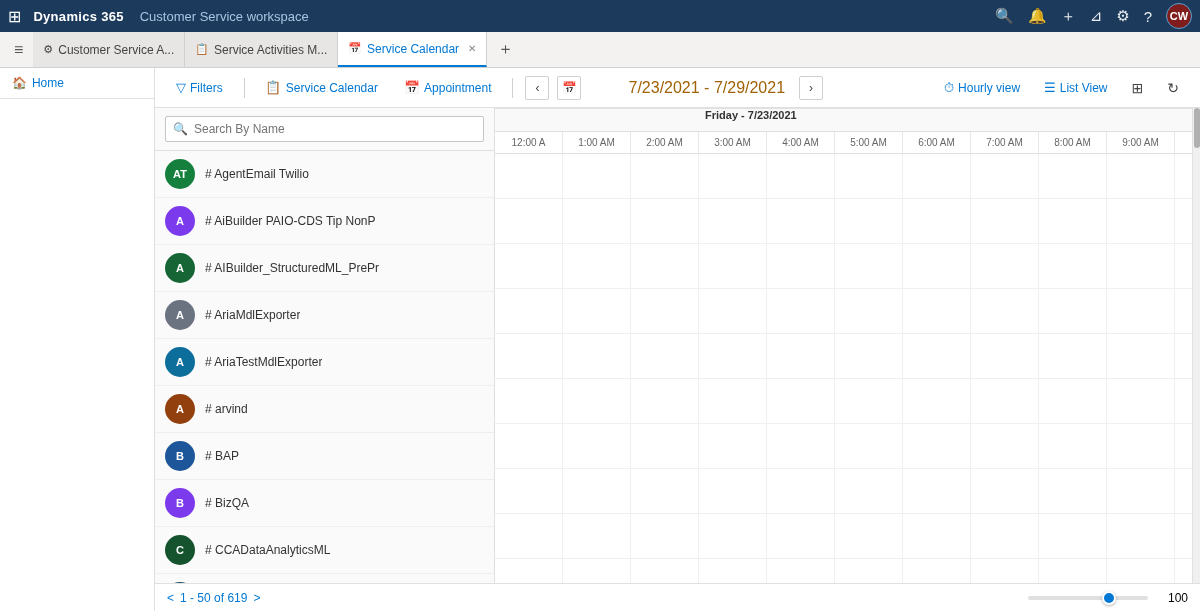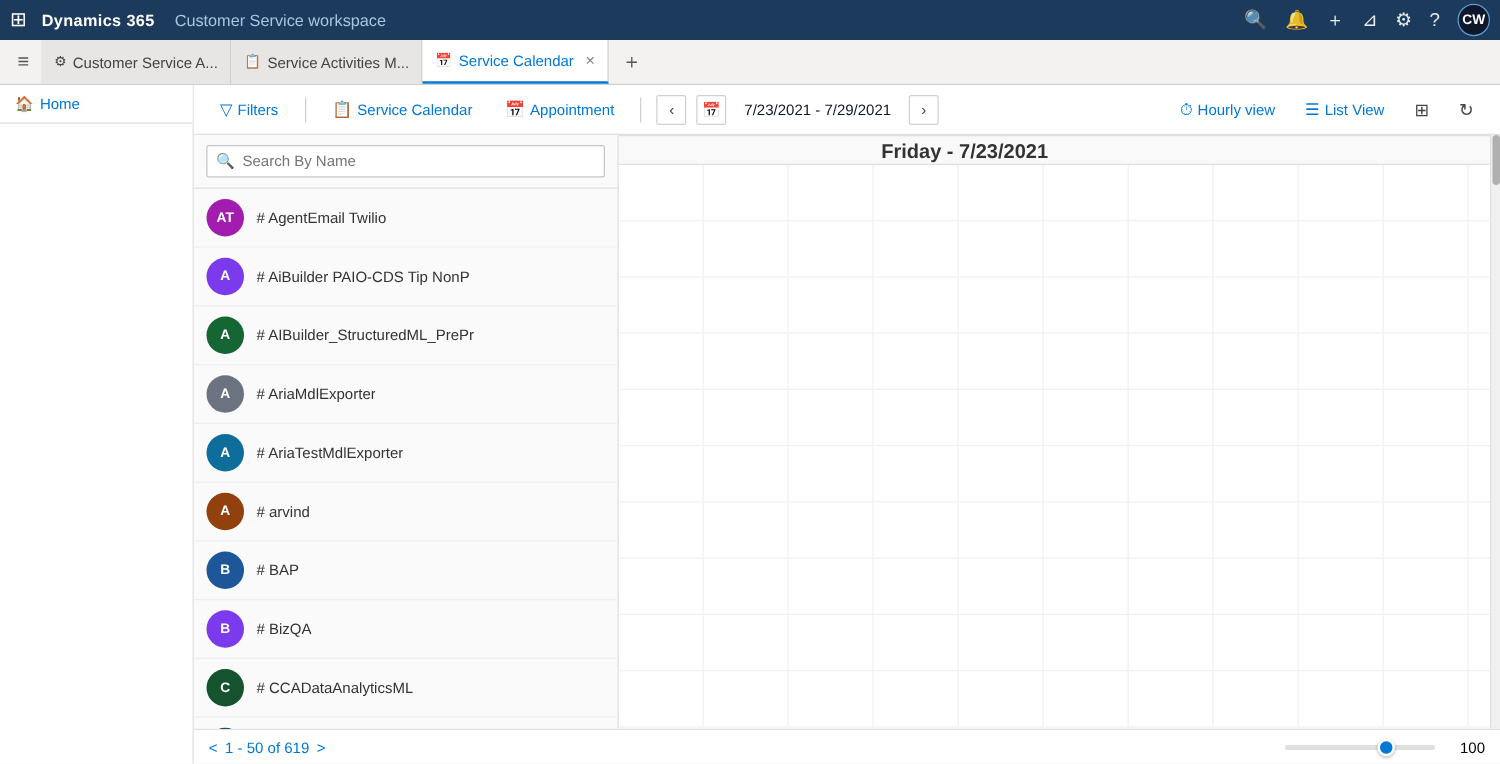--- a/index.html
+++ b/index.html
@@ -35,21 +35,21 @@
       display: flex;
       align-items: center;
       gap: 14px;
       color: white;
       font-size: 15px;
     }
     .top-nav-icons span { cursor: pointer; opacity: 0.9; }
     .avatar-circle {
       width: 26px; height: 26px;
       border-radius: 50%;
-      background: #0f172a;
+      background: #7f1d1d;
       color: white;
       font-size: 11px;
       font-weight: 600;
       display: flex; align-items: center; justify-content: center;
       border: 1px solid #5a9fd4;
       cursor: pointer;
     }
 
     
     .tab-bar {
@@ -113,21 +113,21 @@
     .toolbar-nav-btn {
       display: flex; align-items: center; justify-content: center;
       width: 24px; height: 24px;
       border: 1px solid #d0d0d0;
       border-radius: 2px;
       cursor: pointer;
       background: white;
       font-size: 12px; color: #444;
     }
     .toolbar-date-range {
-      font-size: 12px; color: #0f172a; padding: 0 6px;
+      font-size: 16px; color: #a16207; padding: 0 6px; margin-left: 33px;
     }
     .toolbar-spacer { flex: 1; }
     .toolbar-view-btns {
       display: flex; align-items: center; gap: 6px;
     }
 
     
     .main-content {
       display: flex;
       height: calc(611px - 32px - 36px - 40px - 28px);
@@ -197,23 +197,23 @@
       flex: 1;
       overflow: hidden;
       display: flex;
       flex-direction: column;
     }
     .calendar-header-row {
       height: 24px;
       background: #f9f9f9;
       border-bottom: 1px solid #e0e0e0;
       display: flex;
-      align-items: flex-end;
+      align-items: flex-start;
       padding-left: 10px;
-      font-size: 16px;
+      font-size: 11px;
       font-weight: 600;
       color: #333;
       border-top: 1px solid #e0e0e0;
     }
     .time-slot-header {
       display: flex;
       border-bottom: 1px solid #e0e0e0;
       background: #fff;
       height: 22px;
       overflow: hidden;
@@ -400,21 +400,21 @@
       <div class="sidebar">
         <div class="sidebar-search">
           <div class="search-wrapper">
             <span class="search-icon">🔍</span>
             <input type="text" placeholder="Search By Name" style="">
           </div>
         </div>
         <div class="sidebar-list" id="resource-list">
 
         <div class="sidebar-item">
-      <div class="item-avatar" style="background:#a21caf">AT</div>
+      <div class="item-avatar" style="background:#15803d">AT</div>
       <span class="item-name"># AgentEmail Twilio</span>
     </div>
             <div class="sidebar-item">
       <div class="item-avatar" style="background:#7c3aed">A</div>
       <span class="item-name"># AiBuilder PAIO-CDS Tip NonP</span>
     </div>
             <div class="sidebar-item">
       <div class="item-avatar" style="background:#166534">A</div>
       <span class="item-name"># AIBuilder_StructuredML_PrePr</span>
     </div>
@@ -446,20 +446,34 @@
       <div class="item-avatar" style="background:#1e4d6b">CB</div>
 
     </div>
           </div>
       </div>
 
       <div class="calendar-area">
         <div class="calendar-header-row">
           <span style="padding-left:200px;">Friday - 7/23/2021</span>
         </div>
+        <div class="time-slot-header" id="time-slot-header">
+
+        <div class="time-slot">12:00 A</div>
+            <div class="time-slot">1:00 AM</div>
+            <div class="time-slot">2:00 AM</div>
+            <div class="time-slot">3:00 AM</div>
+            <div class="time-slot">4:00 AM</div>
+            <div class="time-slot">5:00 AM</div>
+            <div class="time-slot">6:00 AM</div>
+            <div class="time-slot">7:00 AM</div>
+            <div class="time-slot">8:00 AM</div>
+            <div class="time-slot">9:00 AM</div>
+            <div class="time-slot">10:00 A</div>
+          </div>
         <div class="cal-grid-wrapper" id="cal-grid">
 
         <div class="cal-row">
               <div class="cal-cell"></div>
               <div class="cal-cell"></div>
               <div class="cal-cell"></div>
               <div class="cal-cell"></div>
               <div class="cal-cell"></div>
               <div class="cal-cell"></div>
               <div class="cal-cell"></div>

